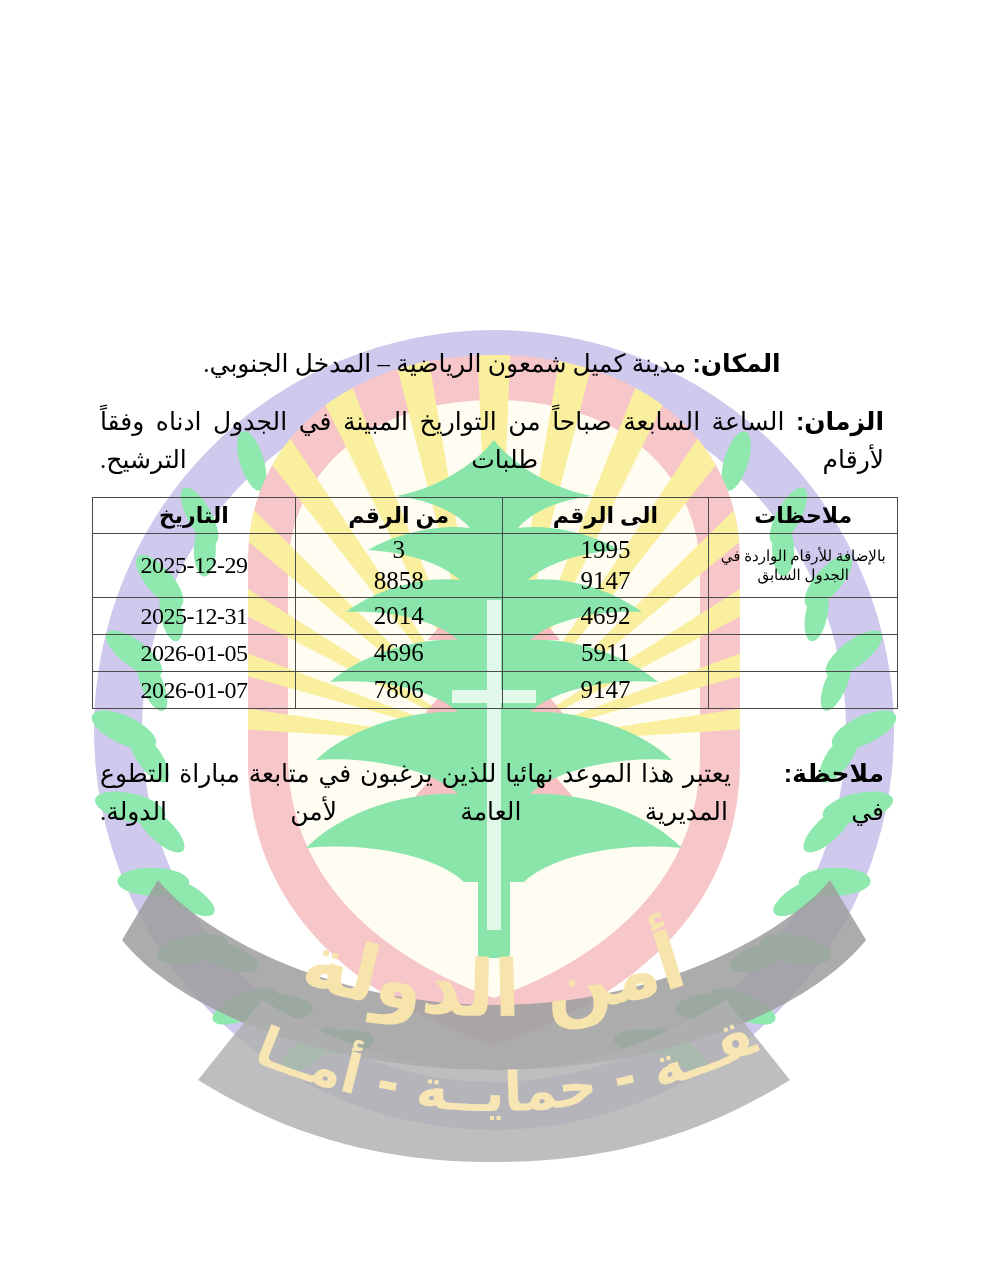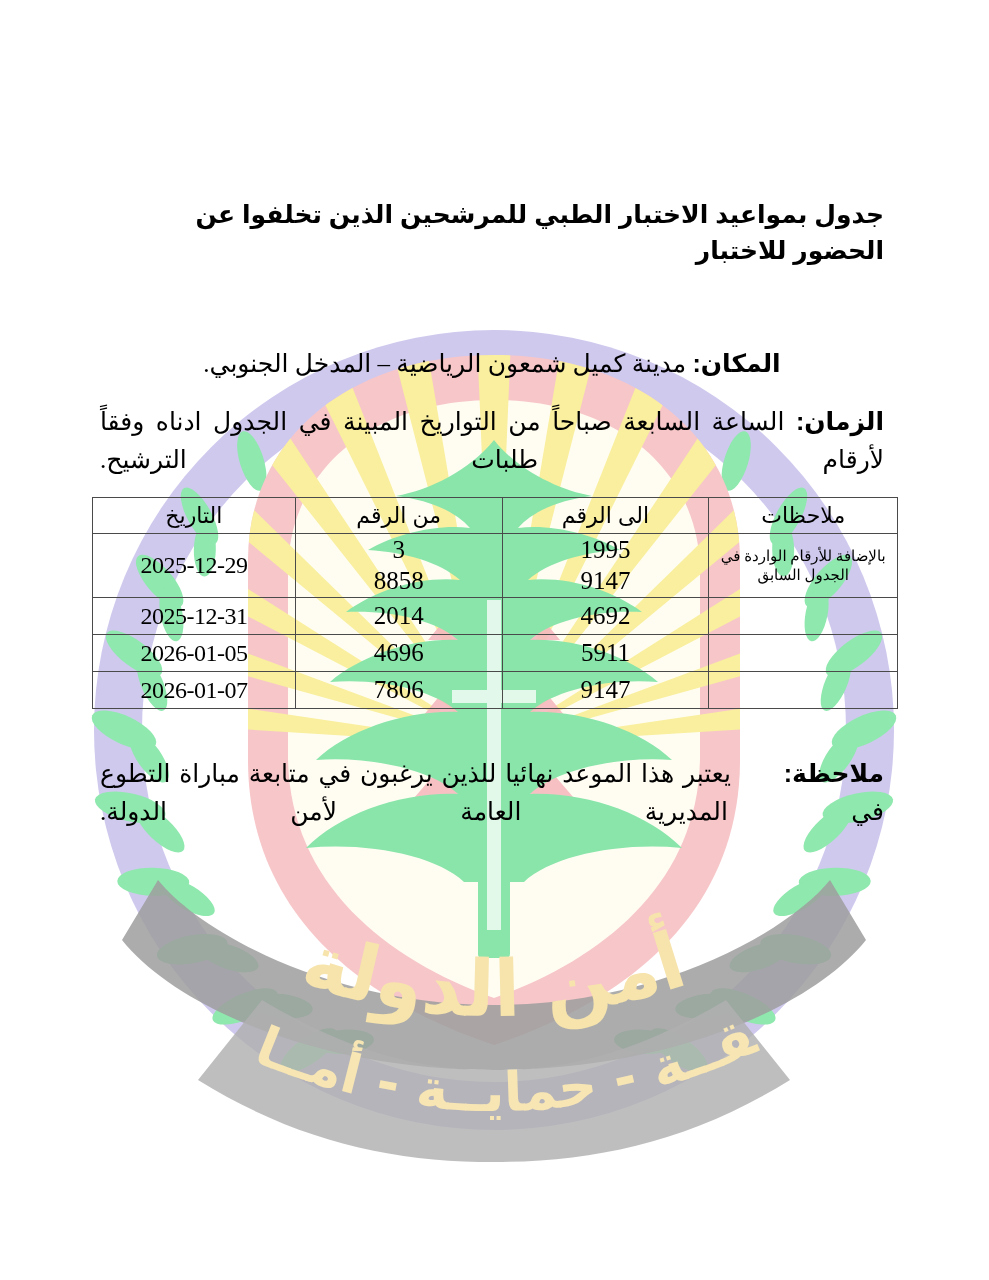--- a/index.html
+++ b/index.html
@@ -80,21 +80,21 @@
     font-size:23px;
   }
   #sched-table td,#sched-table th{
     border:1px solid #4a4a4a;
     text-align:center;
     vertical-align:middle;
     padding:1px 4px;
     background:transparent;
   }
   #sched-table th{
-    font-weight:normal;
+    font-weight:bold;
     font-family:"Liberation Sans","DejaVu Sans",sans-serif;
     font-size:22px;
     height:33px;
   }
   #sched-table td{height:34px;}
   .col-date{width:192px;}
   .col-from{width:196px;}
   .col-to{width:196px;}
   .col-notes{width:178px;}
   .cell-date{font-size:24px;letter-spacing:-0.5px;}
@@ -355,21 +355,20 @@
         <textPath href="#mottoArc" startOffset="50%" text-anchor="middle">ثقــة - حمايــة - أمــان</textPath>
       </text>
     </g>
   </svg>
 </div>
 
 <div id="page">
 
 
   <div class="doc-title">
-    <span>جدول بمواعيد الاختبار الطبي للمرشحين الذين تخلفوا عن الحضور للاختبار</span>
   </div>
 
   <div class="field-line" id="line-place">
     <span class="lbl">المكان:</span>
     <span>مدينة كميل شمعون الرياضية – المدخل الجنوبي.</span>
   </div>
 
   <div class="field-line" id="line-time">
     <span class="lbl">الزمان:</span>
     <span>الساعة السابعة صباحاً من التواريخ المبينة في الجدول ادناه وفقاً لأرقام طلبات الترشيح.</span>

